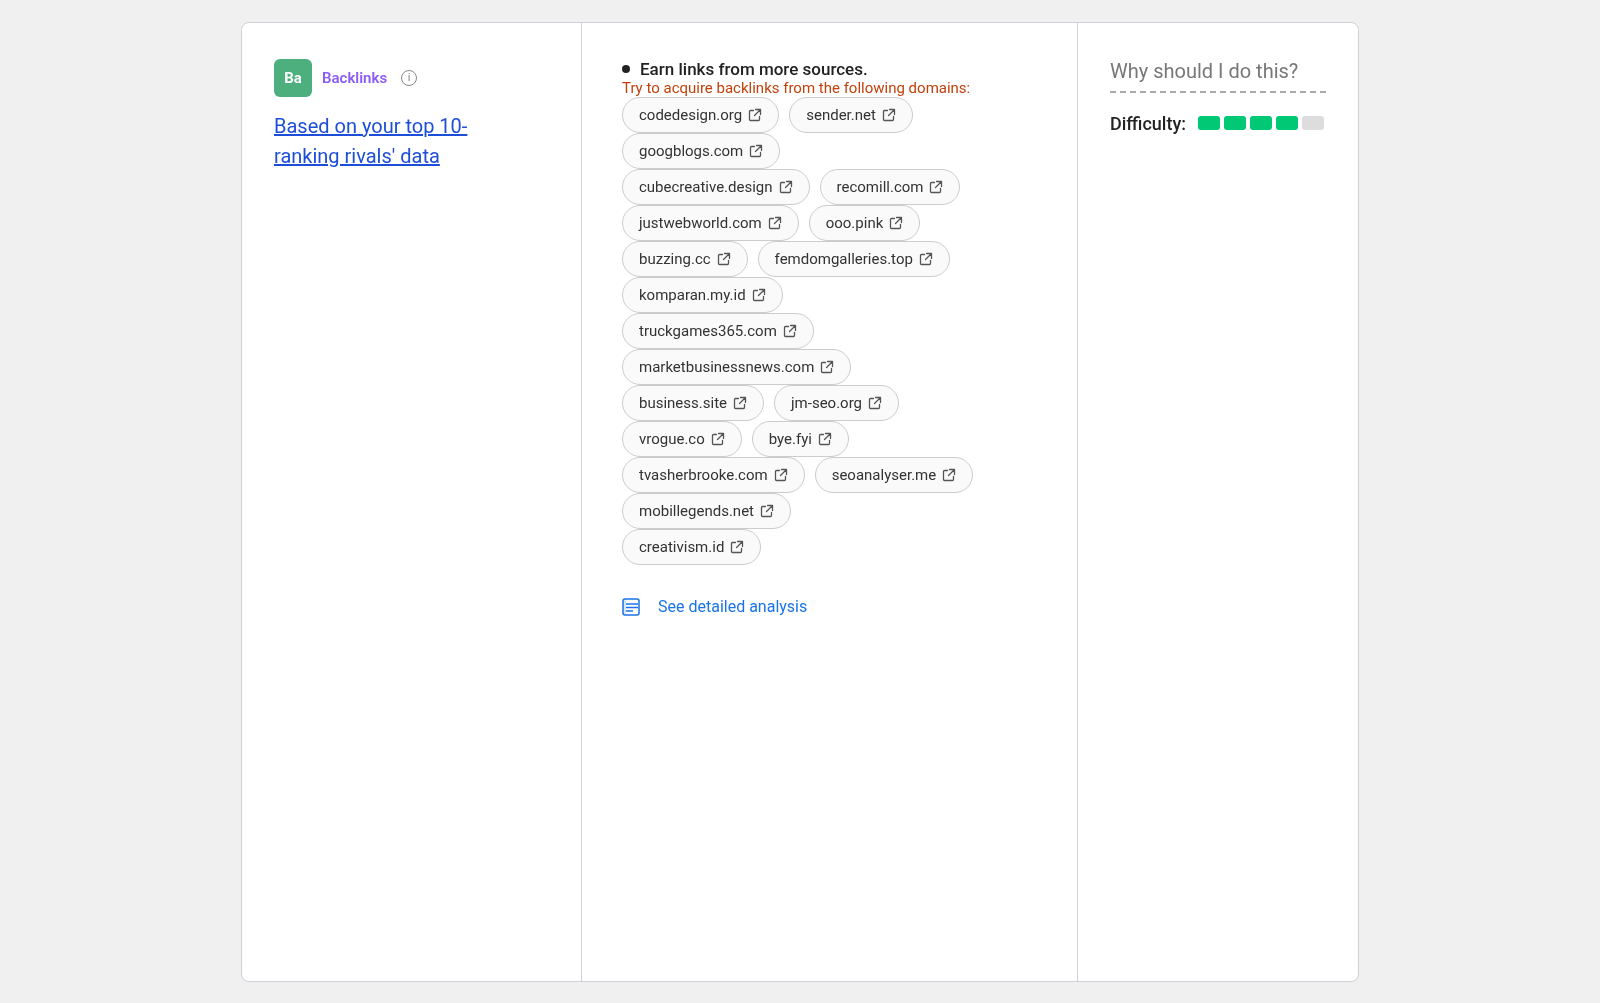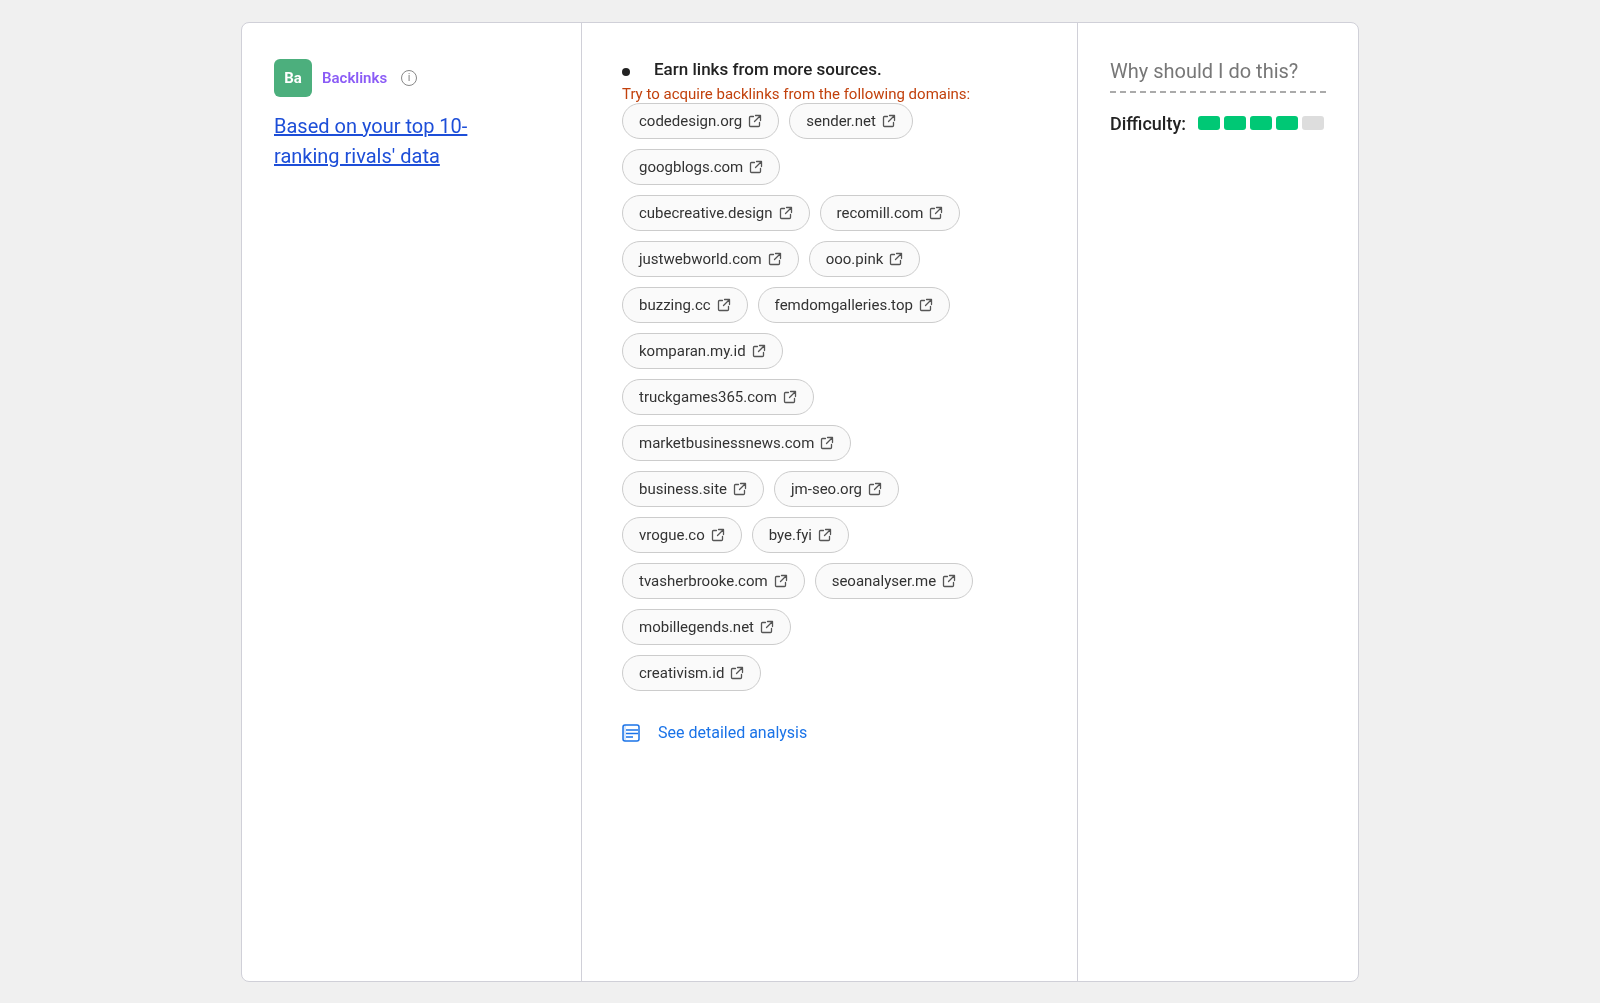--- a/index.html
+++ b/index.html
@@ -73,43 +73,42 @@
     
     .middle-panel {
       flex: 1;
       padding: 36px 40px;
       border-right: 1.5px solid #d0d0d8;
     }
     .earn-links-title {
       font-size: 17px;
       font-weight: 500;
       color: #222;
-      margin-bottom: 6px;
-      display: flex;
-      align-items: center;
-      gap: 24px;
+      margin-bottom: 0;
+      display: flex;
+      align-items: flex-start;
+      gap: 10px;
     }
     .bullet {
       display: inline-block;
       width: 8px;
       height: 8px;
       background: #222;
       border-radius: 50%;
       margin-top: 6px;
       flex-shrink: 0;
     }
     .earn-links-sub {
       font-size: 15px;
       color: #c2410c;
       margin-left: 0;
     }
     .domains-list {
       display: flex;
       flex-direction: column;
-      gap: 10px;
       margin-bottom: 32px;
     }
     .domain-row {
       display: flex;
       flex-wrap: wrap;
       gap: 10px;
     }
     .domain-chip {
       display: inline-flex;
       align-items: center;

